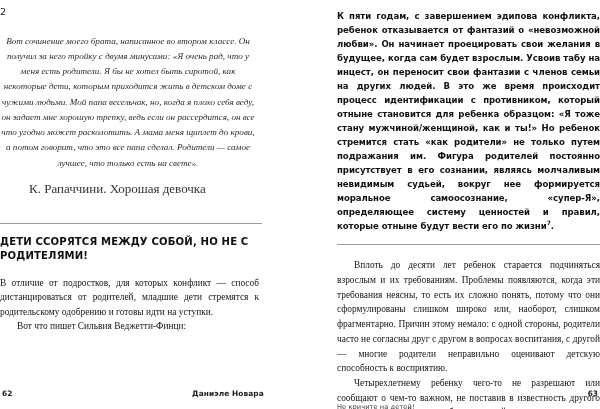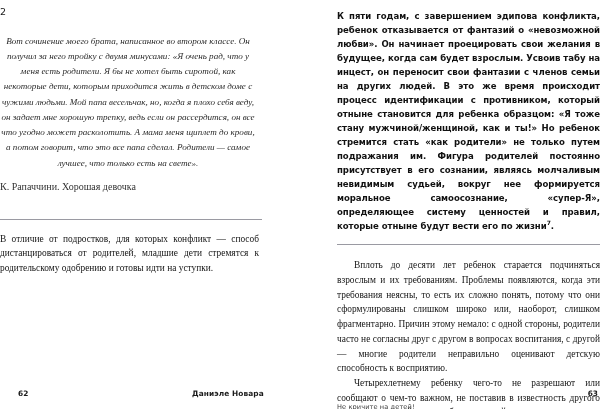--- a/index.html
+++ b/index.html
@@ -57,24 +57,25 @@
     line-height: 1.68;
     color: #2a2a2a;
     margin: 17px 0 0 0;
     text-align: center;
     padding-right: 6px;
   }
 
   .epigraph-source {
     font-family: "Liberation Serif", serif;
     font-style: normal;
-    font-size: 10px;
+    font-size: 13px;
     line-height: 1.4;
     color: #333;
     margin: 9px 0 0 0;
+    padding-left: 29px;
   }
 
   .rule {
     border: 0;
     border-top: 1px solid #9a9aa2;
     margin: 0;
     height: 0;
   }
 
   .rule-left {
@@ -154,21 +155,21 @@
     font-family: "DejaVu Sans", sans-serif;
     font-size: 7.2px;
     color: #1a1a1a;
   }
   .folio {
     position: absolute;
     font-weight: 700;
     font-size: 7.4px;
     top: 0;
   }
-  .folio-left { left: 18px; }
+  .folio-left { left: 2px; }
   .folio-right { right: 2px; text-align: right; }
 
   .runhead-author {
     position: absolute;
     left: 192px;
     top: 0;
     font-weight: 700;
     font-size: 7.4px;
     letter-spacing: 0.1px;
     color: #1a1a1a;
@@ -193,23 +194,25 @@
 
     <div class="chapter-number">2</div>
 
 
     <p class="epigraph">Вот сочинение моего брата, написанное во втором классе. Он получил за него тройку с двумя минусами: «Я очень рад, что у меня есть родители. Я бы не хотел быть сиротой, как некоторые дети, которым приходится жить в детском доме с чужими людьми. Мой папа весельчак, но, когда я плохо себя веду, он задает мне хорошую трепку, ведь если он рассердится, он все что угодно может расколотить. А мама меня щиплет до крови, а потом говорит, что это все папа сделал. Родители — самое лучшее, что только есть на свете».</p>
 
     <p class="epigraph-source">К. Рапаччини. Хорошая девочка</p>
 
     <hr class="rule rule-left">
 
+    <h2 class="section-head">ДЕТИ ССОРЯТСЯ МЕЖДУ СОБОЙ, НО НЕ С РОДИТЕЛЯМИ!</h2>
 
     <p class="body-text">В отличие от подростков, для которых конфликт — способ дистанцироваться от родителей, младшие дети стремятся к родительскому одобрению и готовы идти на уступки.</p>
 
+    <p class="body-text cont">Вот что пишет Сильвия Веджетти-Финци:</p>
   </div>
 
   <div class="page-right">
 
     <p class="callout"><span>К пяти годам, с завершением эдипова конфликта, ребенок отказывается от фантазий о «невозможной любви». Он начинает проецировать свои желания в будущее, когда сам будет взрослым. Усвоив табу на инцест, он переносит свои фантазии с членов семьи на других людей. В это же время происходит процесс идентификации с противником, который отныне становится для ребенка образцом: «Я тоже стану мужчиной/женщиной, как и ты!» Но ребенок стремится стать «как родители» не только путем подражания им. Фигура родителей постоянно присутствует в его сознании, являясь молчаливым невидимым судьей, вокруг нее формируется моральное самоосознание, «супер-Я», определяющее систему ценностей и правил, которые отныне будут вести его по жизни</span><sup>7</sup><span>.</span></p>
 
     <hr class="rule rule-right">
 
     <p class="body-text-r">Вплоть до десяти лет ребенок старается подчиняться взрослым и их требованиям. Проблемы появляются, когда эти требования неясны, то есть их сложно понять, потому что они сформулированы слишком широко или, наоборот, слишком фрагментарно. Причин этому немало: с одной стороны, родители часто не согласны друг с другом в вопросах воспитания, с другой — многие родители неправильно оценивают детскую способность к восприятию.</p>
 

